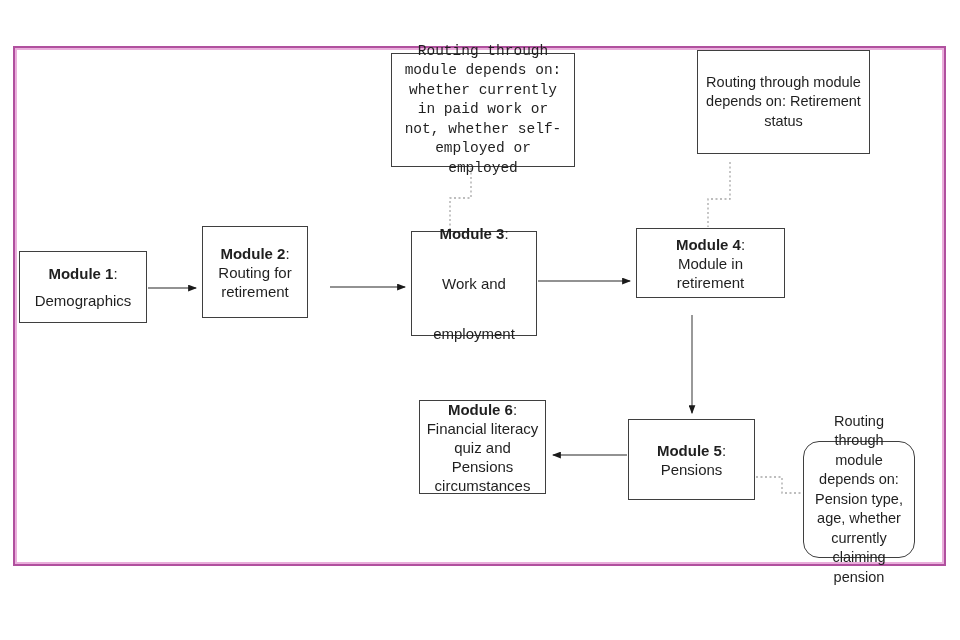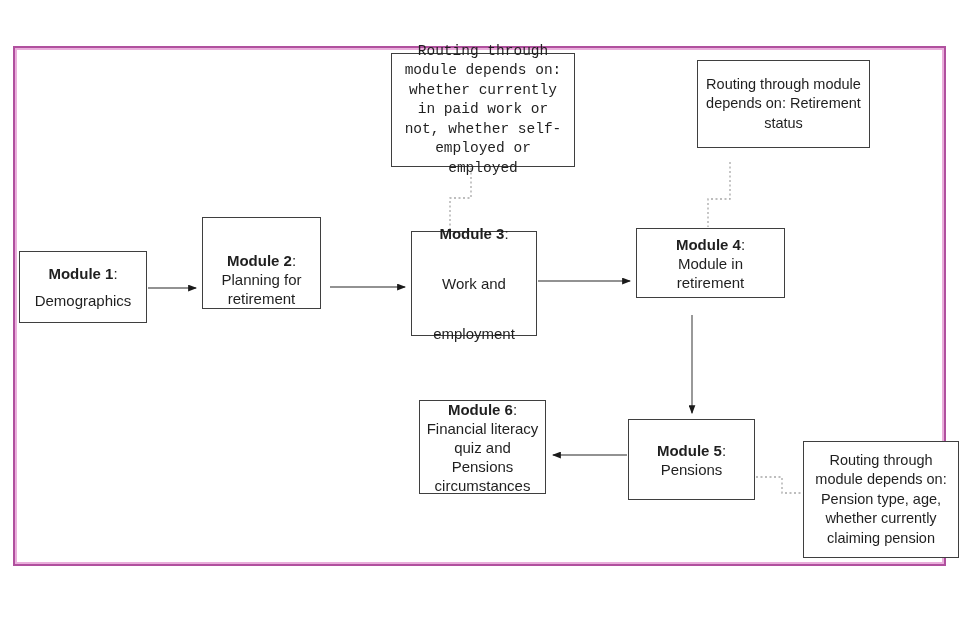--- a/index.html
+++ b/index.html
@@ -30,29 +30,29 @@
     flex-direction: column;
     align-items: center;
     justify-content: center;
     text-align: center;
   }
   .module { font-size: 15px; line-height: 19px; }
   .module .m-title b { font-weight: bold; }
   .note { font-size: 14.5px; line-height: 19.5px; padding: 4px 5px; }
   
   #m1 { left: 19px;  top: 251px; width: 128px; height: 72px; gap: 8px; }
-  #m2 { left: 202px; top: 217px; width: 119px; height: 92px; justify-content: flex-end; }
+  #m2 { left: 202px; top: 226px; width: 106px; height: 92px; }
   #m3 { left: 411px; top: 231px; width: 126px; height: 105px; gap: 31px; }
   #m4 { left: 636px; top: 228px; width: 149px; height: 70px; }
   #m5 { left: 628px; top: 419px; width: 127px; height: 81px; }
   #m6 { left: 419px; top: 400px; width: 127px; height: 94px; }
   
   #a1 { left: 391px; top: 53px;  width: 184px; height: 114px; font-family: Liberation Mono, monospace; }
-  #a2 { left: 697px; top: 60px;  width: 173px; height: 88px; }
-  #a3 { left: 803px; top: 441px; width: 156px; height: 117px; }
+  #a2 { left: 697px; top: 50px;  width: 173px; height: 104px; }
+  #a3 { left: 803px; top: 441px; width: 112px; height: 117px; border-radius: 16px; }
   
   .connectors {
     position: absolute;
     left: 0; top: 0;
     width: 960px; height: 640px;
     pointer-events: none;
   }
   .arrow { stroke: var(--arrow-shaft, #6e6e6e); stroke-width: 1.4; fill: none; }
   .arrow-head-shape { fill: var(--arrow-head, #1a1a1a); }
   .dotted {
@@ -84,21 +84,21 @@
     <polyline class="dotted" points="756,477 782,477 782,493 802,493"></polyline>
   </svg>
 
   <div class="box module" id="m1">
     <div class="m-title"><b>Module 1</b><span>:</span></div>
     <div class="m-line">Demographics</div>
   </div>
 
   <div class="box module" id="m2">
     <div class="m-title"><b>Module 2</b><span>:</span></div>
-    <div class="m-line">Planning for</div>
+    <div class="m-line">Routing for</div>
     <div class="m-line">retirement</div>
   </div>
 
   <div class="box module" id="m3">
     <div class="m-title"><b>Module 3</b><span>:</span></div>
     <div class="m-line">Work and</div>
     <div class="m-line">employment</div>
   </div>
 
   <div class="box module" id="m4">

